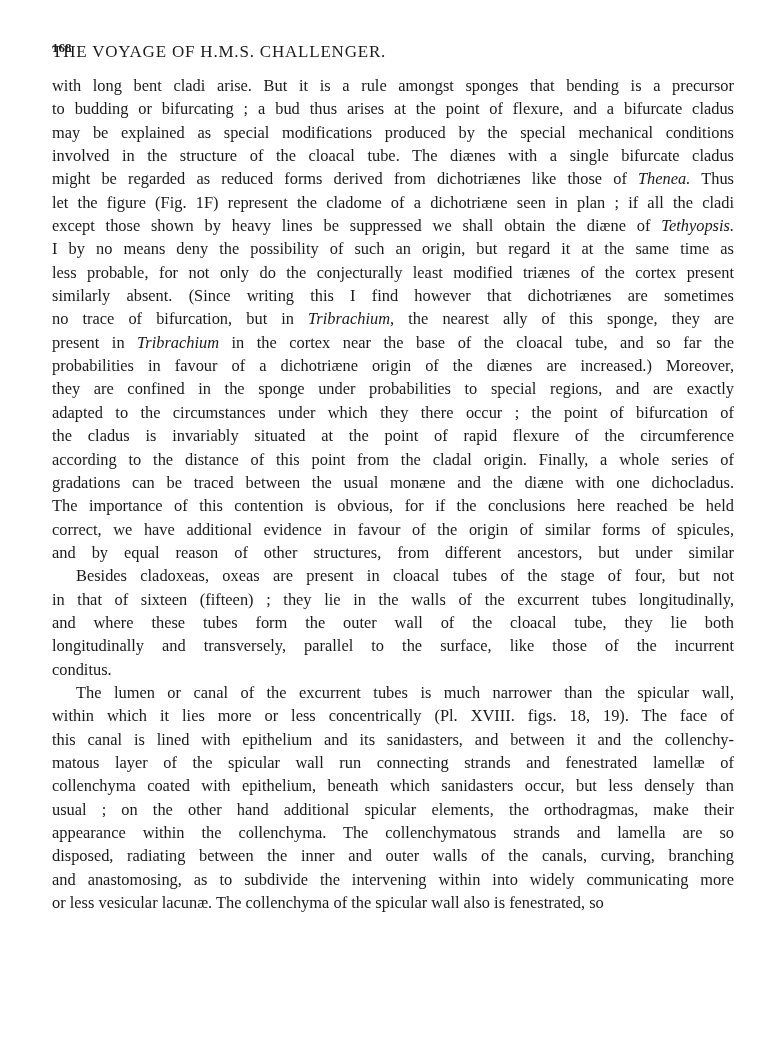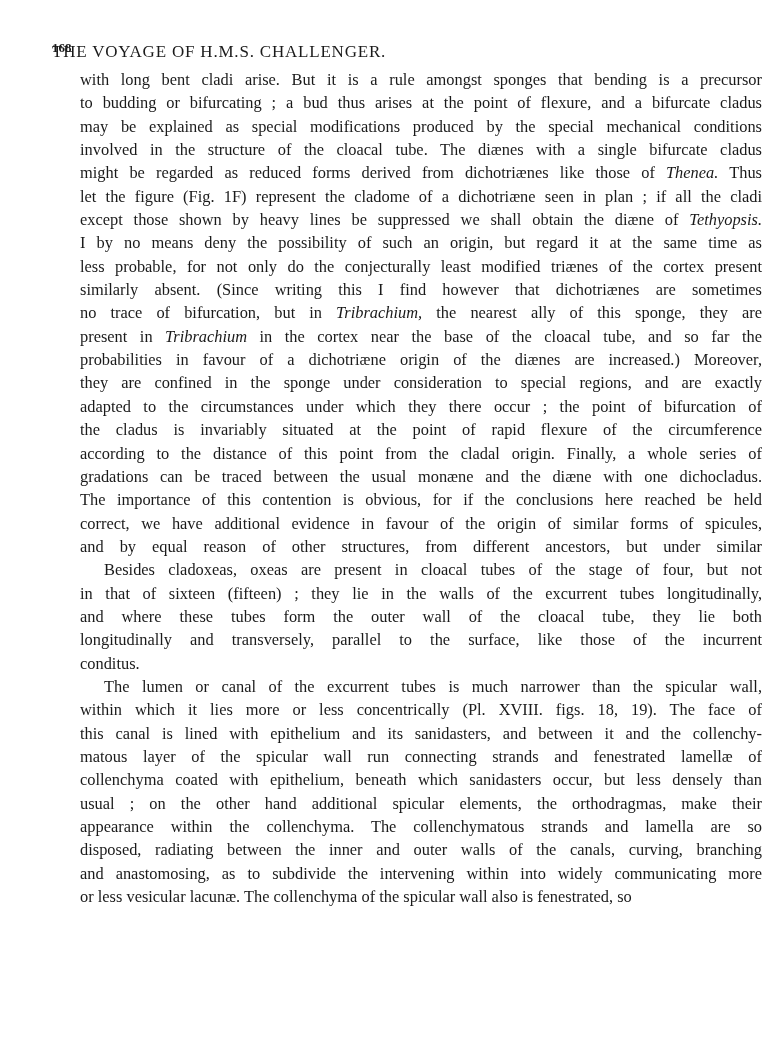--- a/index.html
+++ b/index.html
@@ -2,21 +2,21 @@
 <html><head>
 <meta charset="utf-8">
 <style>
   html, body { margin: 0; padding: 0; background: #ffffff; }
   body { width: 776px; height: 1050px; position: relative; overflow: hidden;
          font-family: "Liberation Serif", "DejaVu Serif", serif; color: #1a1a1a; }
   .header { position: absolute; top: 40px; left: 52px; width: 682px; height: 24px; }
   .page-number { position: absolute; left: 0; top: 0; font-size: 13px; font-weight: bold; }
   .running-head { position: absolute; left: 0; right: 0; top: 2px; text-align: left;
                   font-size: 17px; letter-spacing: 0.8px; font-family: Liberation Serif, serif; }
-  .body { position: absolute; top: 68px; left: 52px; width: 682px; margin-left: 28px; }
+  .body { position: absolute; top: 74px; left: 52px; width: 682px; }
   .line { display: block; height: 23.35px; line-height: 23.35px; font-size: 16.4px;
           white-space: nowrap; text-align: justify; text-align-last: justify; overflow: hidden; }
   .line.last { text-align-last: left; }
   .line.indent { padding-left: 24px; }
   .line i { font-style: italic; }
 </style>
 </head>
 <body>
 
 <div class="header">
@@ -32,21 +32,21 @@
       <span class="line">involved in the structure of the cloacal tube.  The diænes with a single bifurcate cladus</span>
       <span class="line">might be regarded as reduced forms derived from dichotriænes like those of <i>Thenea.</i>  Thus</span>
       <span class="line">let the figure (Fig. 1F) represent the cladome of a dichotriæne seen in plan ;  if all the cladi</span>
       <span class="line">except those shown by heavy lines be suppressed we shall obtain the diæne of <i>Tethyopsis.</i></span>
       <span class="line">I by no means deny the possibility of such an origin, but regard it at the same time as</span>
       <span class="line">less probable, for not only do the conjecturally least modified triænes of the cortex present</span>
       <span class="line">similarly absent.  (Since writing this I find however that dichotriænes are sometimes</span>
       <span class="line">no trace of bifurcation, but in <i>Tribrachium,</i> the nearest ally of this sponge, they are</span>
       <span class="line">present in <i>Tribrachium</i> in the cortex near the base of the cloacal tube, and so far the</span>
       <span class="line">probabilities in favour of a dichotriæne origin of the diænes are increased.)  Moreover,</span>
-      <span class="line">they are confined in the sponge under consideration to special regions, and are exactly</span>
+      <span class="line">they are confined in the sponge under probabilities to special regions, and are exactly</span>
       <span class="line">adapted to the circumstances under which they there occur ; the point of bifurcation of</span>
       <span class="line">the cladus is invariably situated at the point of rapid flexure of the circumference</span>
       <span class="line">according to the distance of this point from the cladal origin.  Finally, a whole series of</span>
       <span class="line">gradations can be traced between the usual monæne and the diæne with one dichocladus.</span>
       <span class="line">The importance of this contention is obvious, for if the conclusions here reached be held</span>
       <span class="line">correct, we have additional evidence in favour of the origin of similar forms of spicules,</span>
       <span class="line">and by equal reason of other structures, from different ancestors, but under similar</span>
     </div>
     <div>
       <span class="line indent">Besides cladoxeas, oxeas are present in cloacal tubes of the stage of four, but not</span>

